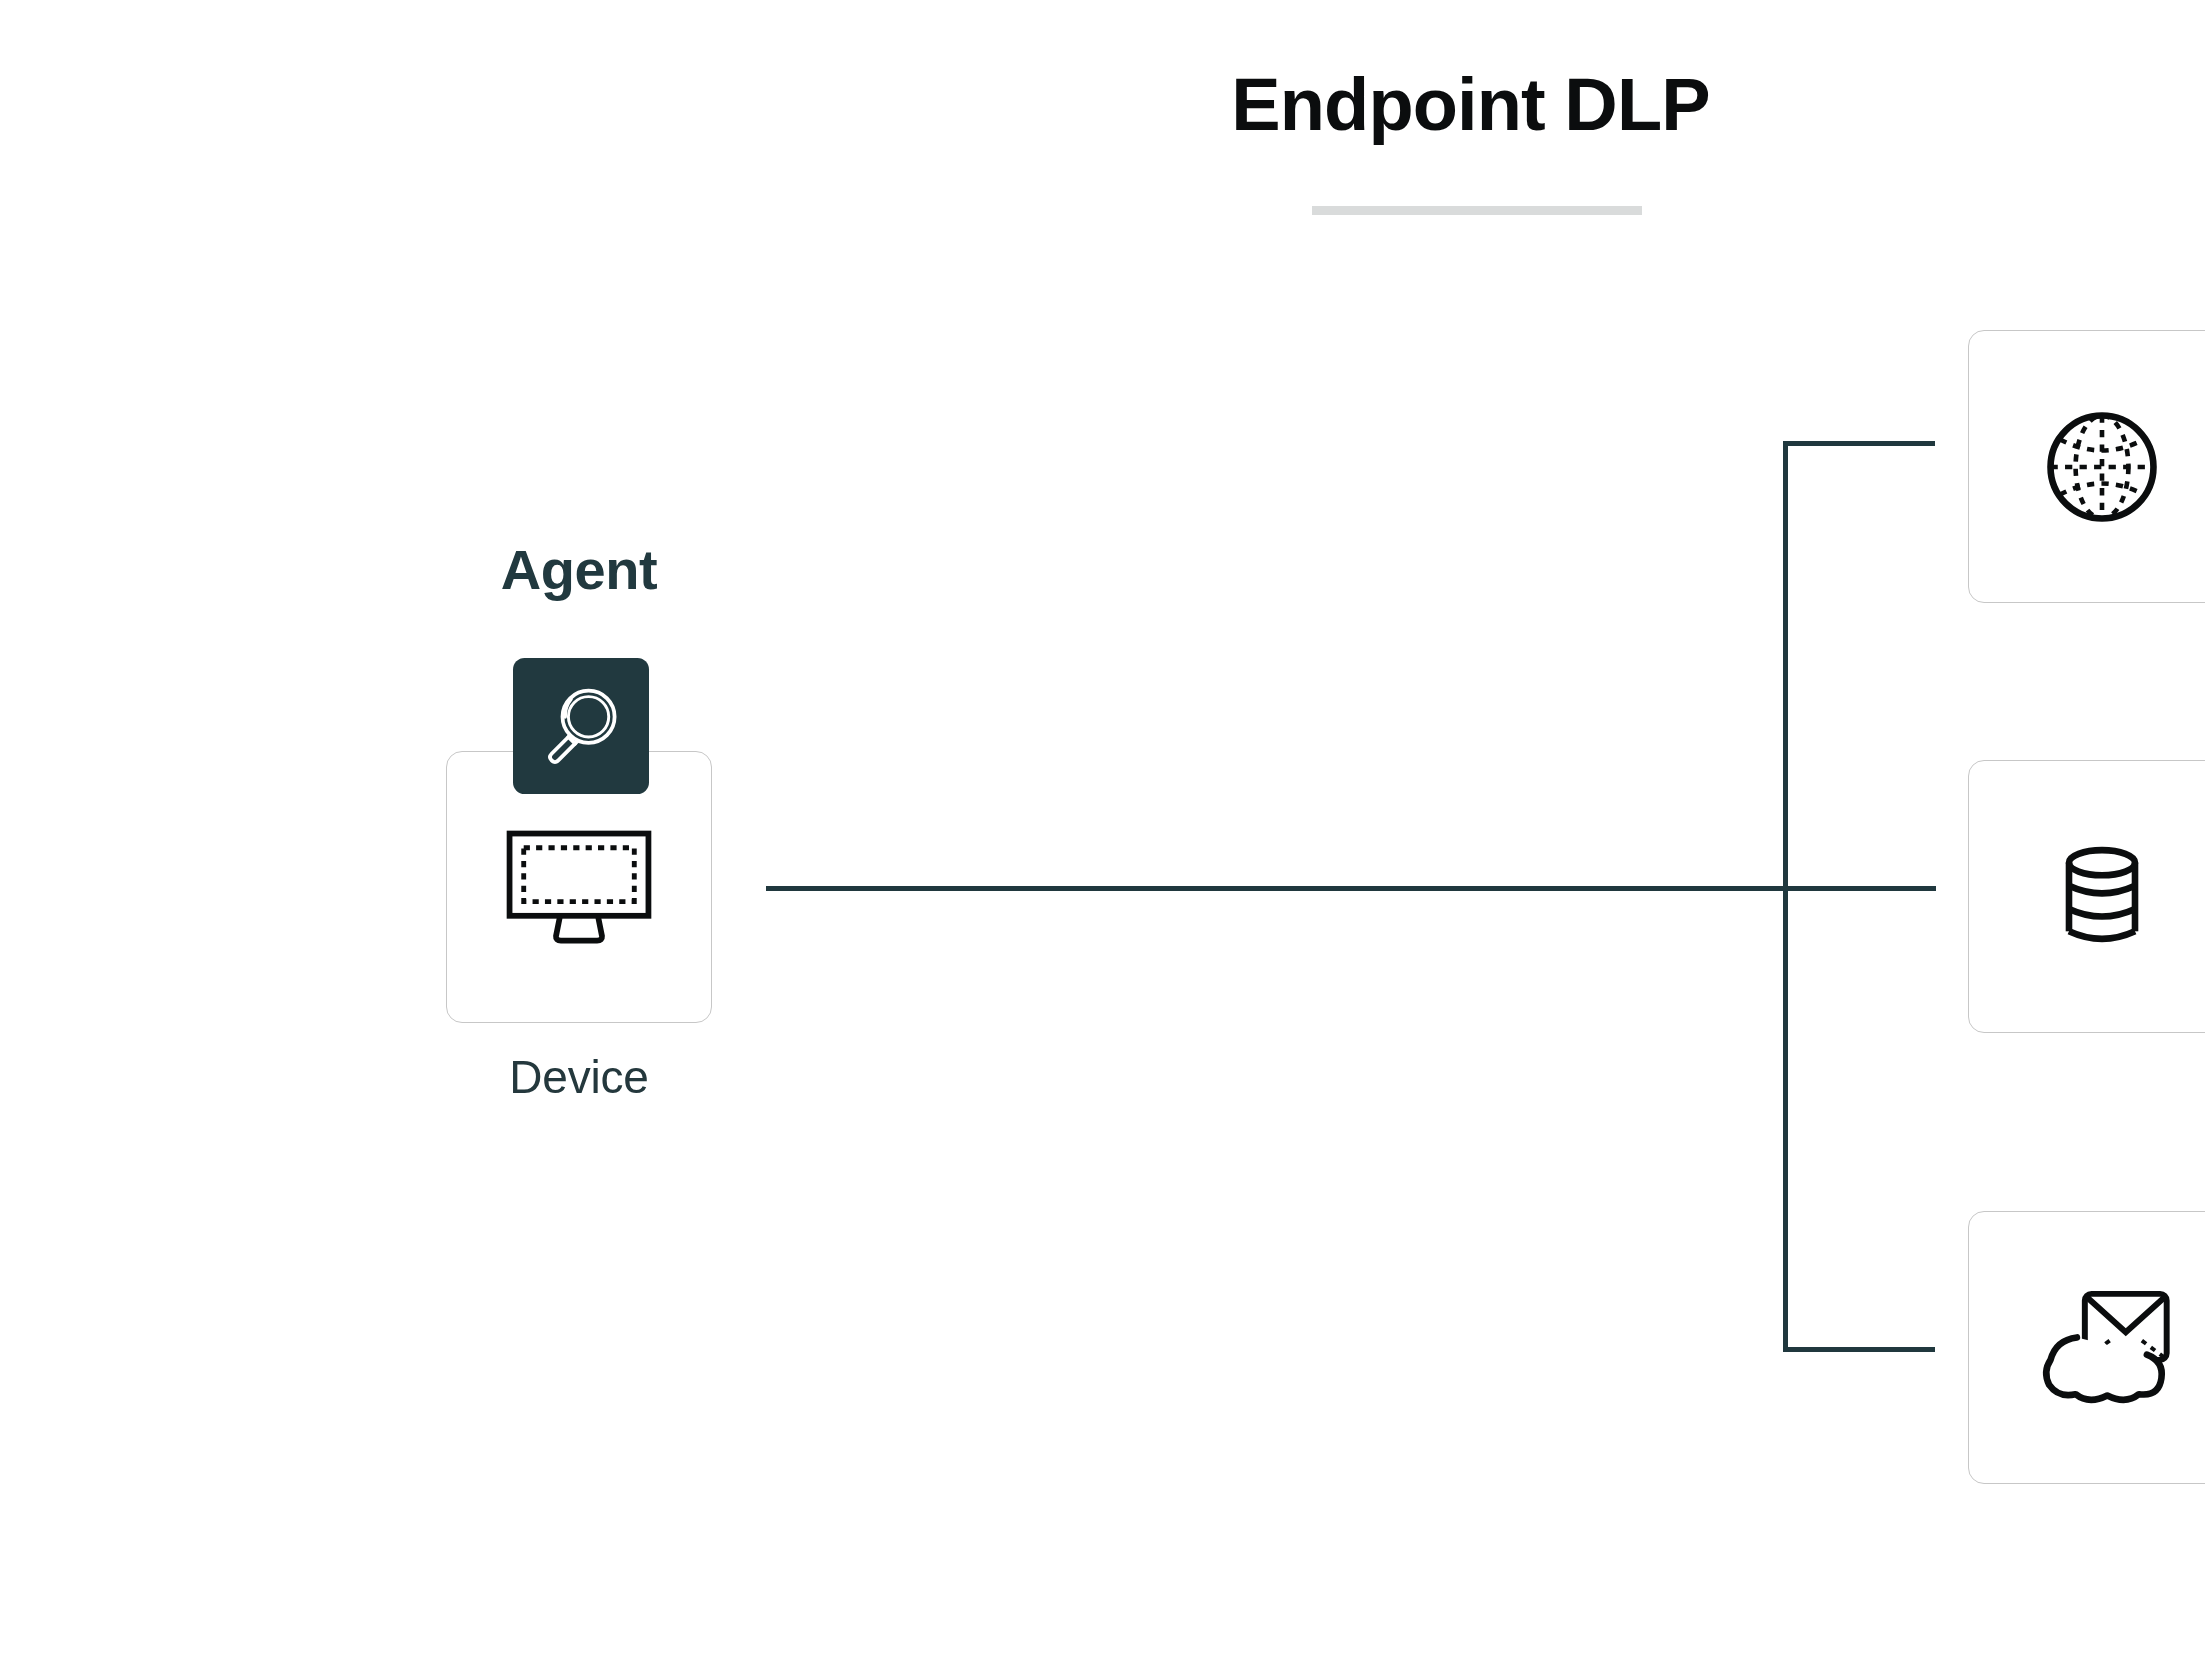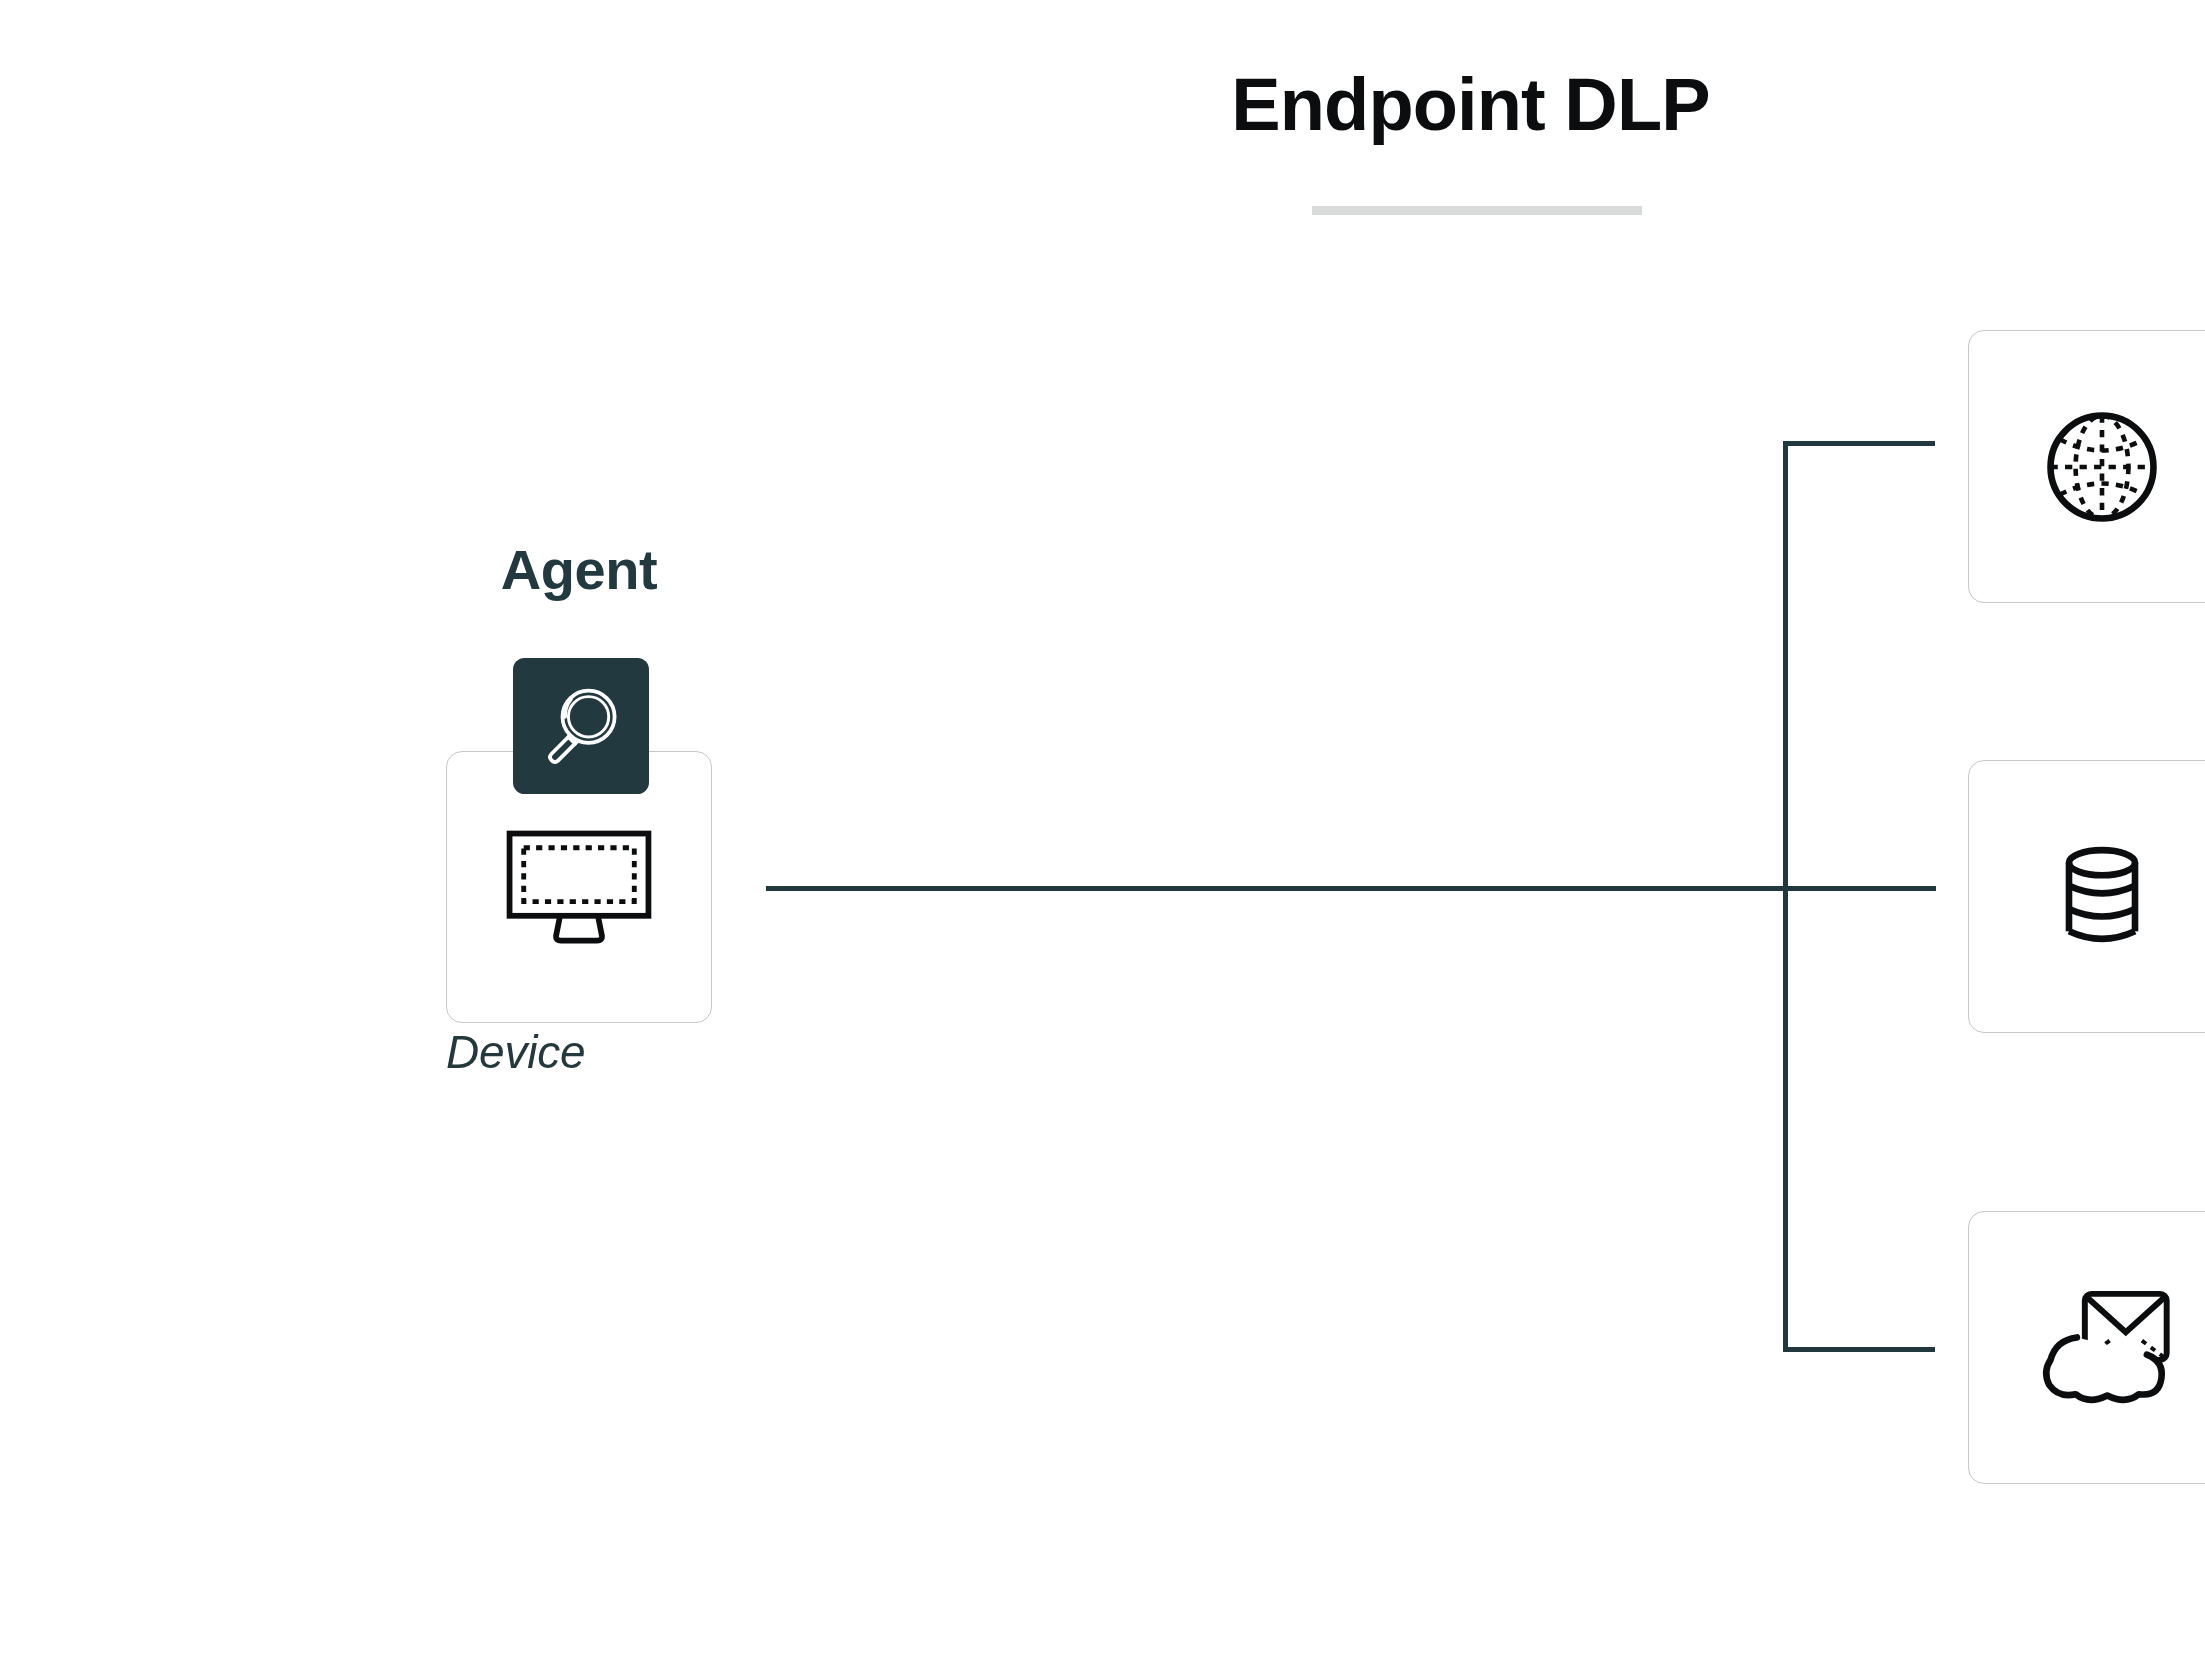--- a/index.html
+++ b/index.html
@@ -100,23 +100,23 @@
   .node-label {
     position: absolute;
     font-size: 46px;
     font-weight: 400;
     color: #24383d;
     white-space: nowrap;
     letter-spacing: -0.2px;
   }
   .label-device {
     left: 446px;
-    top: 1025px;
+    top: 1050px;
     width: 266px;
-    font-style: italic;
+    text-align: center;
   }
 </style>
 </head>
 <body>
 
 <div id="stage">
 
   <div class="title">Endpoint DLP</div>
   <div class="title-rule"></div>
 

